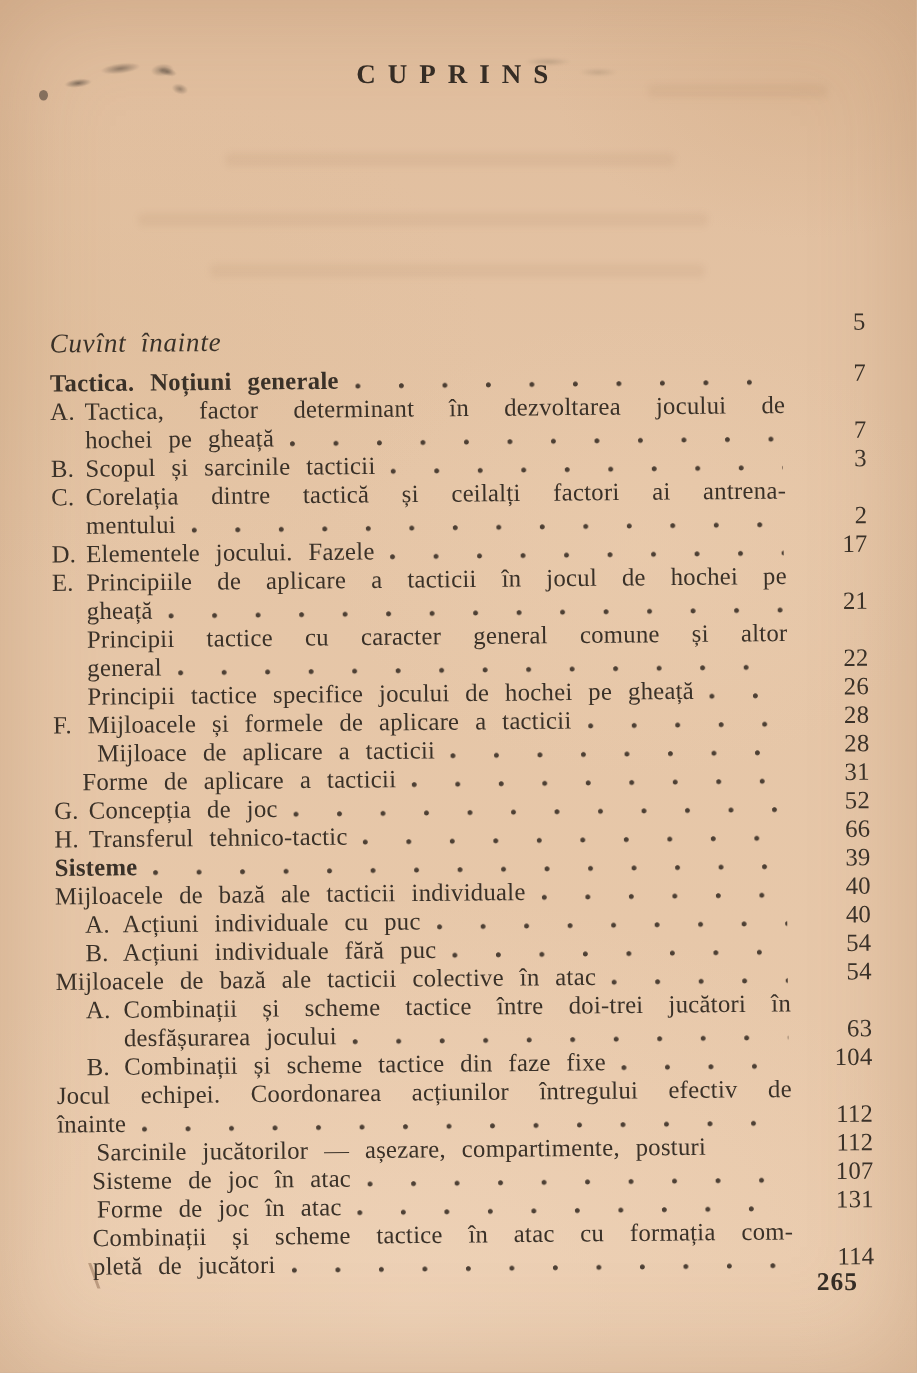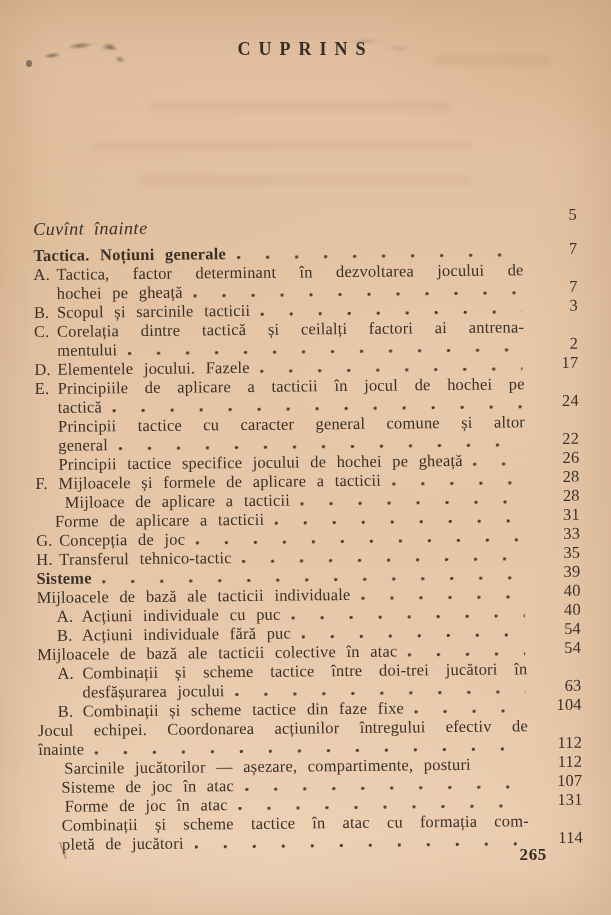--- a/index.html
+++ b/index.html
@@ -43,21 +43,21 @@
   .let0{padding-left:23px;}
   .let2{margin-left:20px;padding-left:25px;}
   .indA{margin-left:19px;}
   .indB{margin-left:23px;}
   .indC{margin-left:26px;}
   .indD{margin-left:29px;}
   .bold{font-weight:bold;}
   .it{font-style:italic;font-size:18px;letter-spacing:.03em;word-spacing:.25em;}
   .gap-before{margin-top:7px;}
   .book-num{
-    position:absolute;top:845px;right:64px;
+    position:absolute;top:845px;right:39px;
     font-weight:bold;font-size:17px;color:#352d25;letter-spacing:.04em;
   }
   .smudge{position:absolute;pointer-events:none;}
   .s1{left:36px;top:36px;width:86px;height:26px;transform:rotate(-7deg);filter:blur(.5px);
       background:
         radial-gradient(ellipse 13px 4px at 18% 62%, rgba(62,54,47,.6), transparent 70%),
         radial-gradient(ellipse 19px 5px at 52% 38%, rgba(62,54,47,.5), transparent 70%),
         radial-gradient(ellipse 11px 6px at 84% 55%, rgba(62,54,47,.42), transparent 70%);}
   .s2{left:98px;top:40px;width:36px;height:26px;transform:rotate(14deg);filter:blur(.5px);
       background:
@@ -146,23 +146,23 @@
         <span class="t">Elementele jocului. Fazele</span>
         <span class="leader"></span>
         <span class="num">17</span>
       </div>
     </div>
 
     <div class="e let0">
       <span class="mk">E.</span>
       <div class="l1full">Principiile de aplicare a tacticii în jocul de hochei pe</div>
       <div class="row">
-        <span class="t">tactică</span>
-        <span class="leader"></span>
-        <span class="num">24</span>
+        <span class="t">gheață</span>
+        <span class="leader"></span>
+        <span class="num">21</span>
       </div>
     </div>
 
     <div class="e indB">
       <div class="l1full">Principii tactice cu caracter general comune și altor</div>
       <div class="row">
         <span class="t">general</span>
         <span class="leader"></span>
         <span class="num">22</span>
       </div>
@@ -199,30 +199,30 @@
         <span class="leader"></span>
         <span class="num">31</span>
       </div>
     </div>
 
     <div class="e let0">
       <span class="mk">G.</span>
       <div class="row">
         <span class="t">Concepția de joc</span>
         <span class="leader"></span>
-        <span class="num">33</span>
+        <span class="num">52</span>
       </div>
     </div>
 
     <div class="e let0">
       <span class="mk">H.</span>
       <div class="row">
         <span class="t">Transferul tehnico-tactic</span>
         <span class="leader"></span>
-        <span class="num">35</span>
+        <span class="num">66</span>
       </div>
     </div>
 
     <div class="e">
       <div class="row">
         <span class="t bold">Sisteme</span>
         <span class="leader"></span>
         <span class="num">39</span>
       </div>
     </div>

